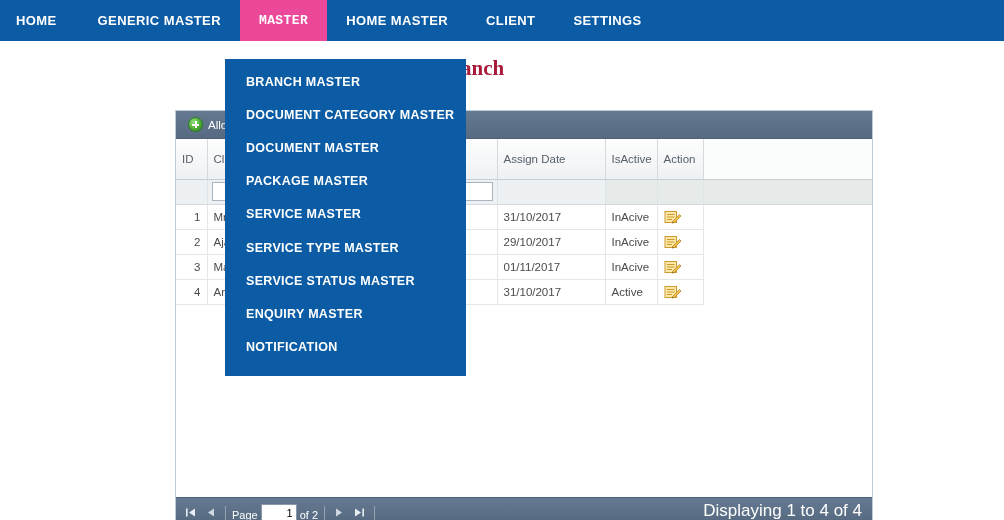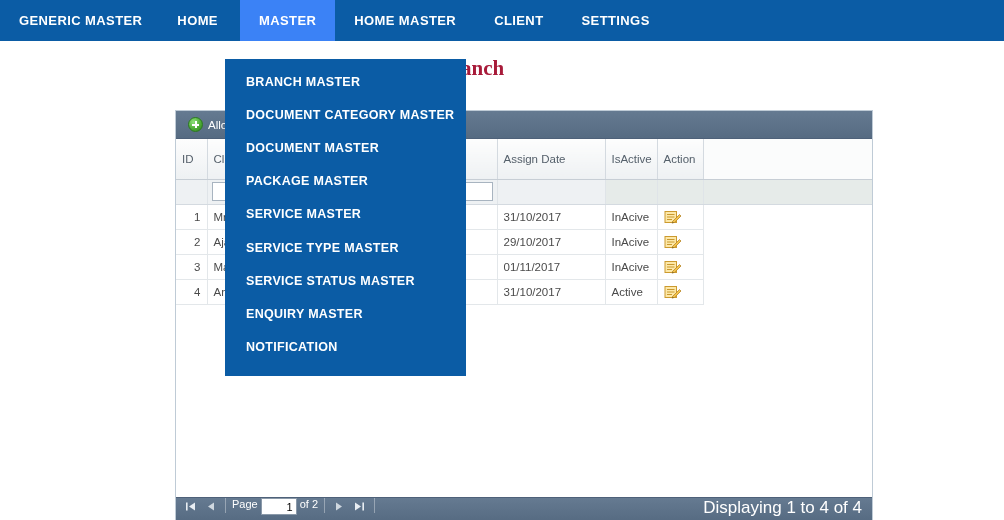--- a/index.html
+++ b/index.html
@@ -37,21 +37,22 @@
     letter-spacing: 0.4px;
     padding: 0 19px;
     height: 41px;
     box-sizing: border-box;
     cursor: pointer;
     white-space: nowrap;
     user-select: none;
   }
   .nav-item.first { padding-left: 16px; padding-right: 22px; }
   .nav-item.active {
-    background: #3b82f6;
+    background: #ec4899;
+    font-family: Liberation Mono, monospace;
   }
 
   
   .dropdown {
     position: absolute;
     left: 225px;
     top: 59px;
     width: 241px;
     background: #0b5ca5;
     z-index: 50;
@@ -211,21 +212,21 @@
   
   .pager {
     position: absolute;
     left: 0;
     bottom: 0;
     width: 100%;
     height: 24px;
     background: linear-gradient(to bottom, #657a91 0%, #566b82 100%);
     border-top: 1px solid #4e6179;
     display: flex;
-    align-items: flex-start;
+    align-items: flex-end;
     box-sizing: border-box;
     padding: 0 6px;
     gap: 3px;
   }
   .pg-btn {
     width: 17px;
     height: 17px;
     display: flex;
     align-items: center;
     justify-content: center;
@@ -261,25 +262,25 @@
     color: #ffffff;
     font-size: 17px;
     white-space: nowrap;
     padding-right: 4px;
   }
 </style>
 </head>
 <body>
 
 <div class="navbar">
+  <div class="nav-item first">
+    <span>HOME</span>
+  </div>
   <div class="nav-item">
     <span>GENERIC MASTER</span>
-  </div>
-  <div class="nav-item first">
-    <span>HOME</span>
   </div>
   <div class="nav-item active">
     <span>MASTER</span>
   </div>
   <div class="nav-item">
     <span>HOME MASTER</span>
   </div>
   <div class="nav-item">
     <span>CLIENT</span>
   </div>

